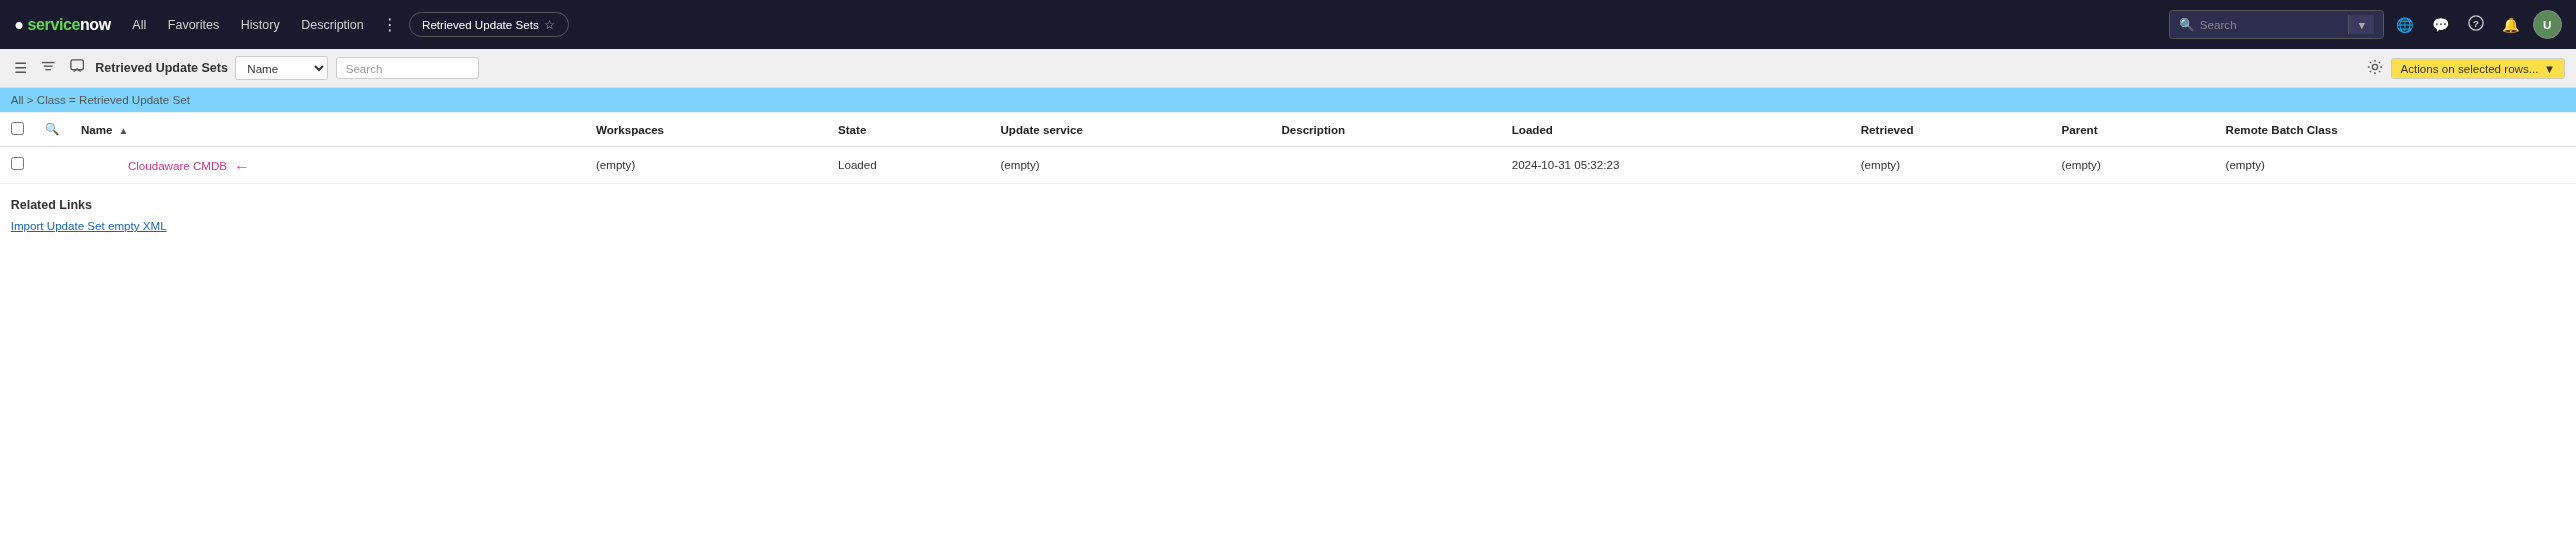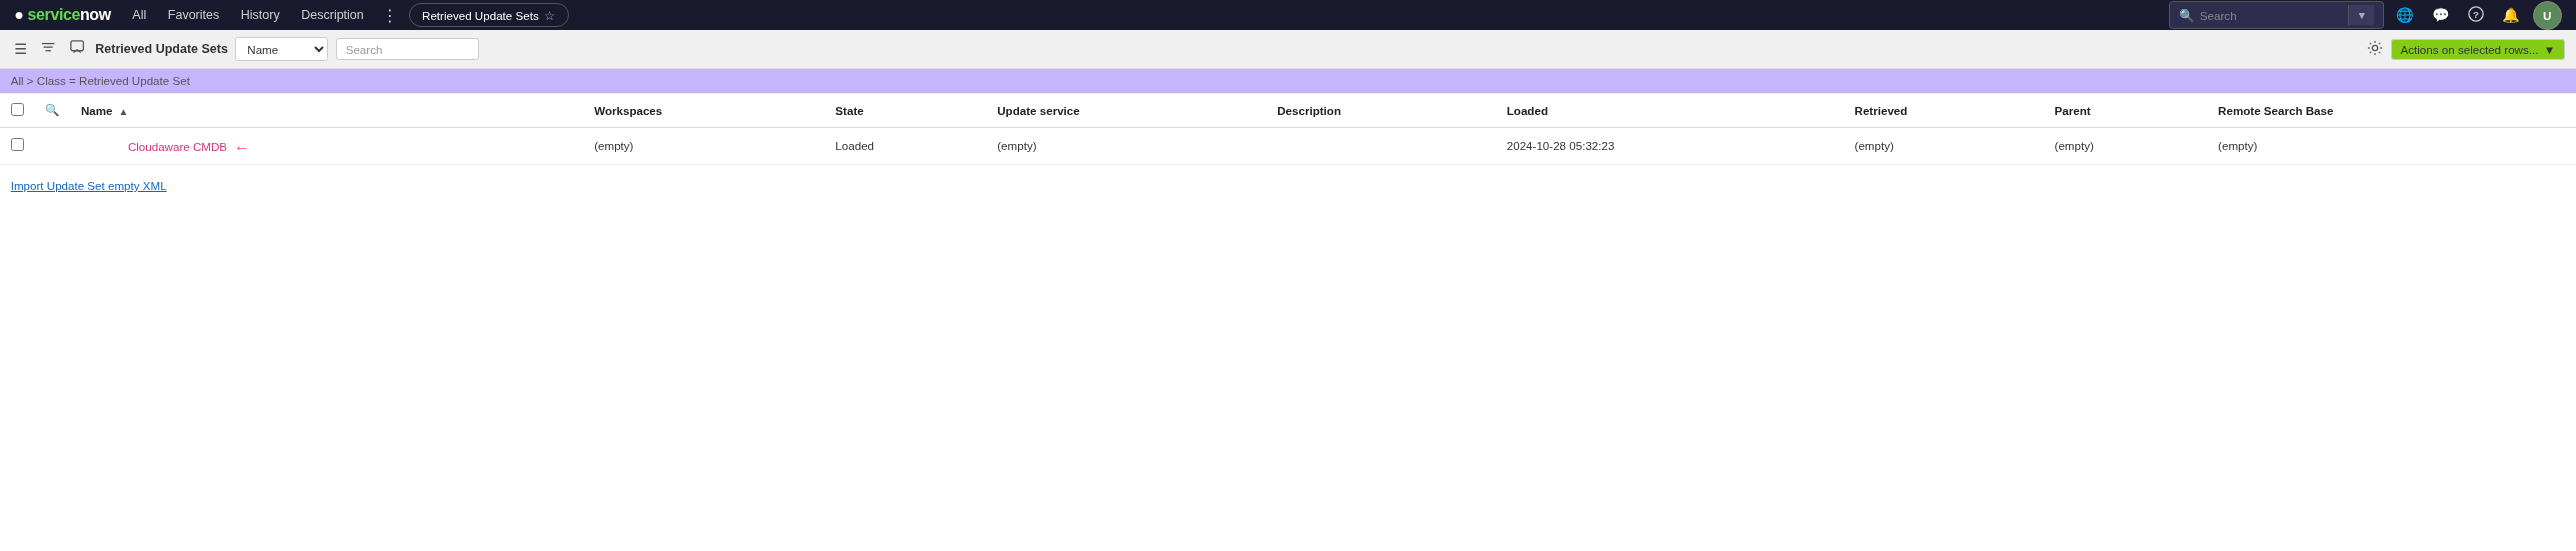--- a/index.html
+++ b/index.html
@@ -3,21 +3,21 @@
   <meta charset="utf-8">
   <style>
     * { box-sizing: border-box; margin: 0; padding: 0; }
     body { font-family: -apple-system, BlinkMacSystemFont, 'Segoe UI', Arial, sans-serif; font-size: 12.5px; background: #fff; }
 
     
     .top-nav {
       background: #1a1a2e;
       display: flex;
       align-items: center;
-      height: 30px;
+      height: 49px;
       padding: 0 14.3px;
       gap: 7.2px;
       color: #fff;
     }
     .logo-area {
       display: flex;
       align-items: center;
       margin-right: 7.2px;
     }
     .logo-text {
@@ -154,34 +154,34 @@
       cursor: pointer;
       font-size: 14.3px;
       color: #555;
     }
     .actions-btn {
       display: flex;
       align-items: flex-end;
       gap: 5.4px;
       border: 0.9px solid #ccc;
       border-radius: 2.7px;
-      background: #84cc16;
+      background: #fde047;
       padding: 3px 9px;
       font-size: 11.6px;
       color: #333;
       cursor: pointer;
     }
 
     
     .breadcrumb {
       padding: 5.4px 10.7px;
       font-size: 11.6px;
       color: #555;
       border-bottom: 0.9px solid #eee;
-      background: #c4b5fd;
+      background: #7dd3fc;
     }
 
     
     .table-area { background: #fff; }
 
     .data-table {
       width: 100%;
       border-collapse: collapse;
       font-size: 11.6px;
     }
@@ -336,42 +336,43 @@
           <span>Name</span>
           <span class="sort-arrow">▲</span>
         </th>
         <th>Workspaces</th>
         <th>State</th>
         <th>Update service</th>
         <th>Description</th>
         <th>Loaded</th>
         <th>Retrieved</th>
         <th>Parent</th>
-        <th>Remote Search Base</th>
+        <th>Remote Batch Class</th>
       </tr>
     </thead>
     <tbody>
       <tr>
         <td class="checkbox-col">
           <input type="checkbox" class="row-checkbox" style="">
         </td>
         <td></td>
         <td class="link-cell">
           <a href="#">Cloudaware CMDB</a>
           <span class="arrow-indicator">←</span>
         </td>
         <td>(empty)</td>
         <td>Loaded</td>
         <td>(empty)</td>
         <td></td>
-        <td>2024-10-28 05:32:23</td>
+        <td>2024-10-31 05:32:23</td>
         <td>(empty)</td>
         <td>(empty)</td>
         <td>(empty)</td>
       </tr>
     </tbody>
   </table>
 </div>
 
 <div class="related-links">
+  <div class="related-links-title">Related Links</div>
   <a href="#">Import Update Set empty XML</a>
 </div>
 
 
 </body></html>

